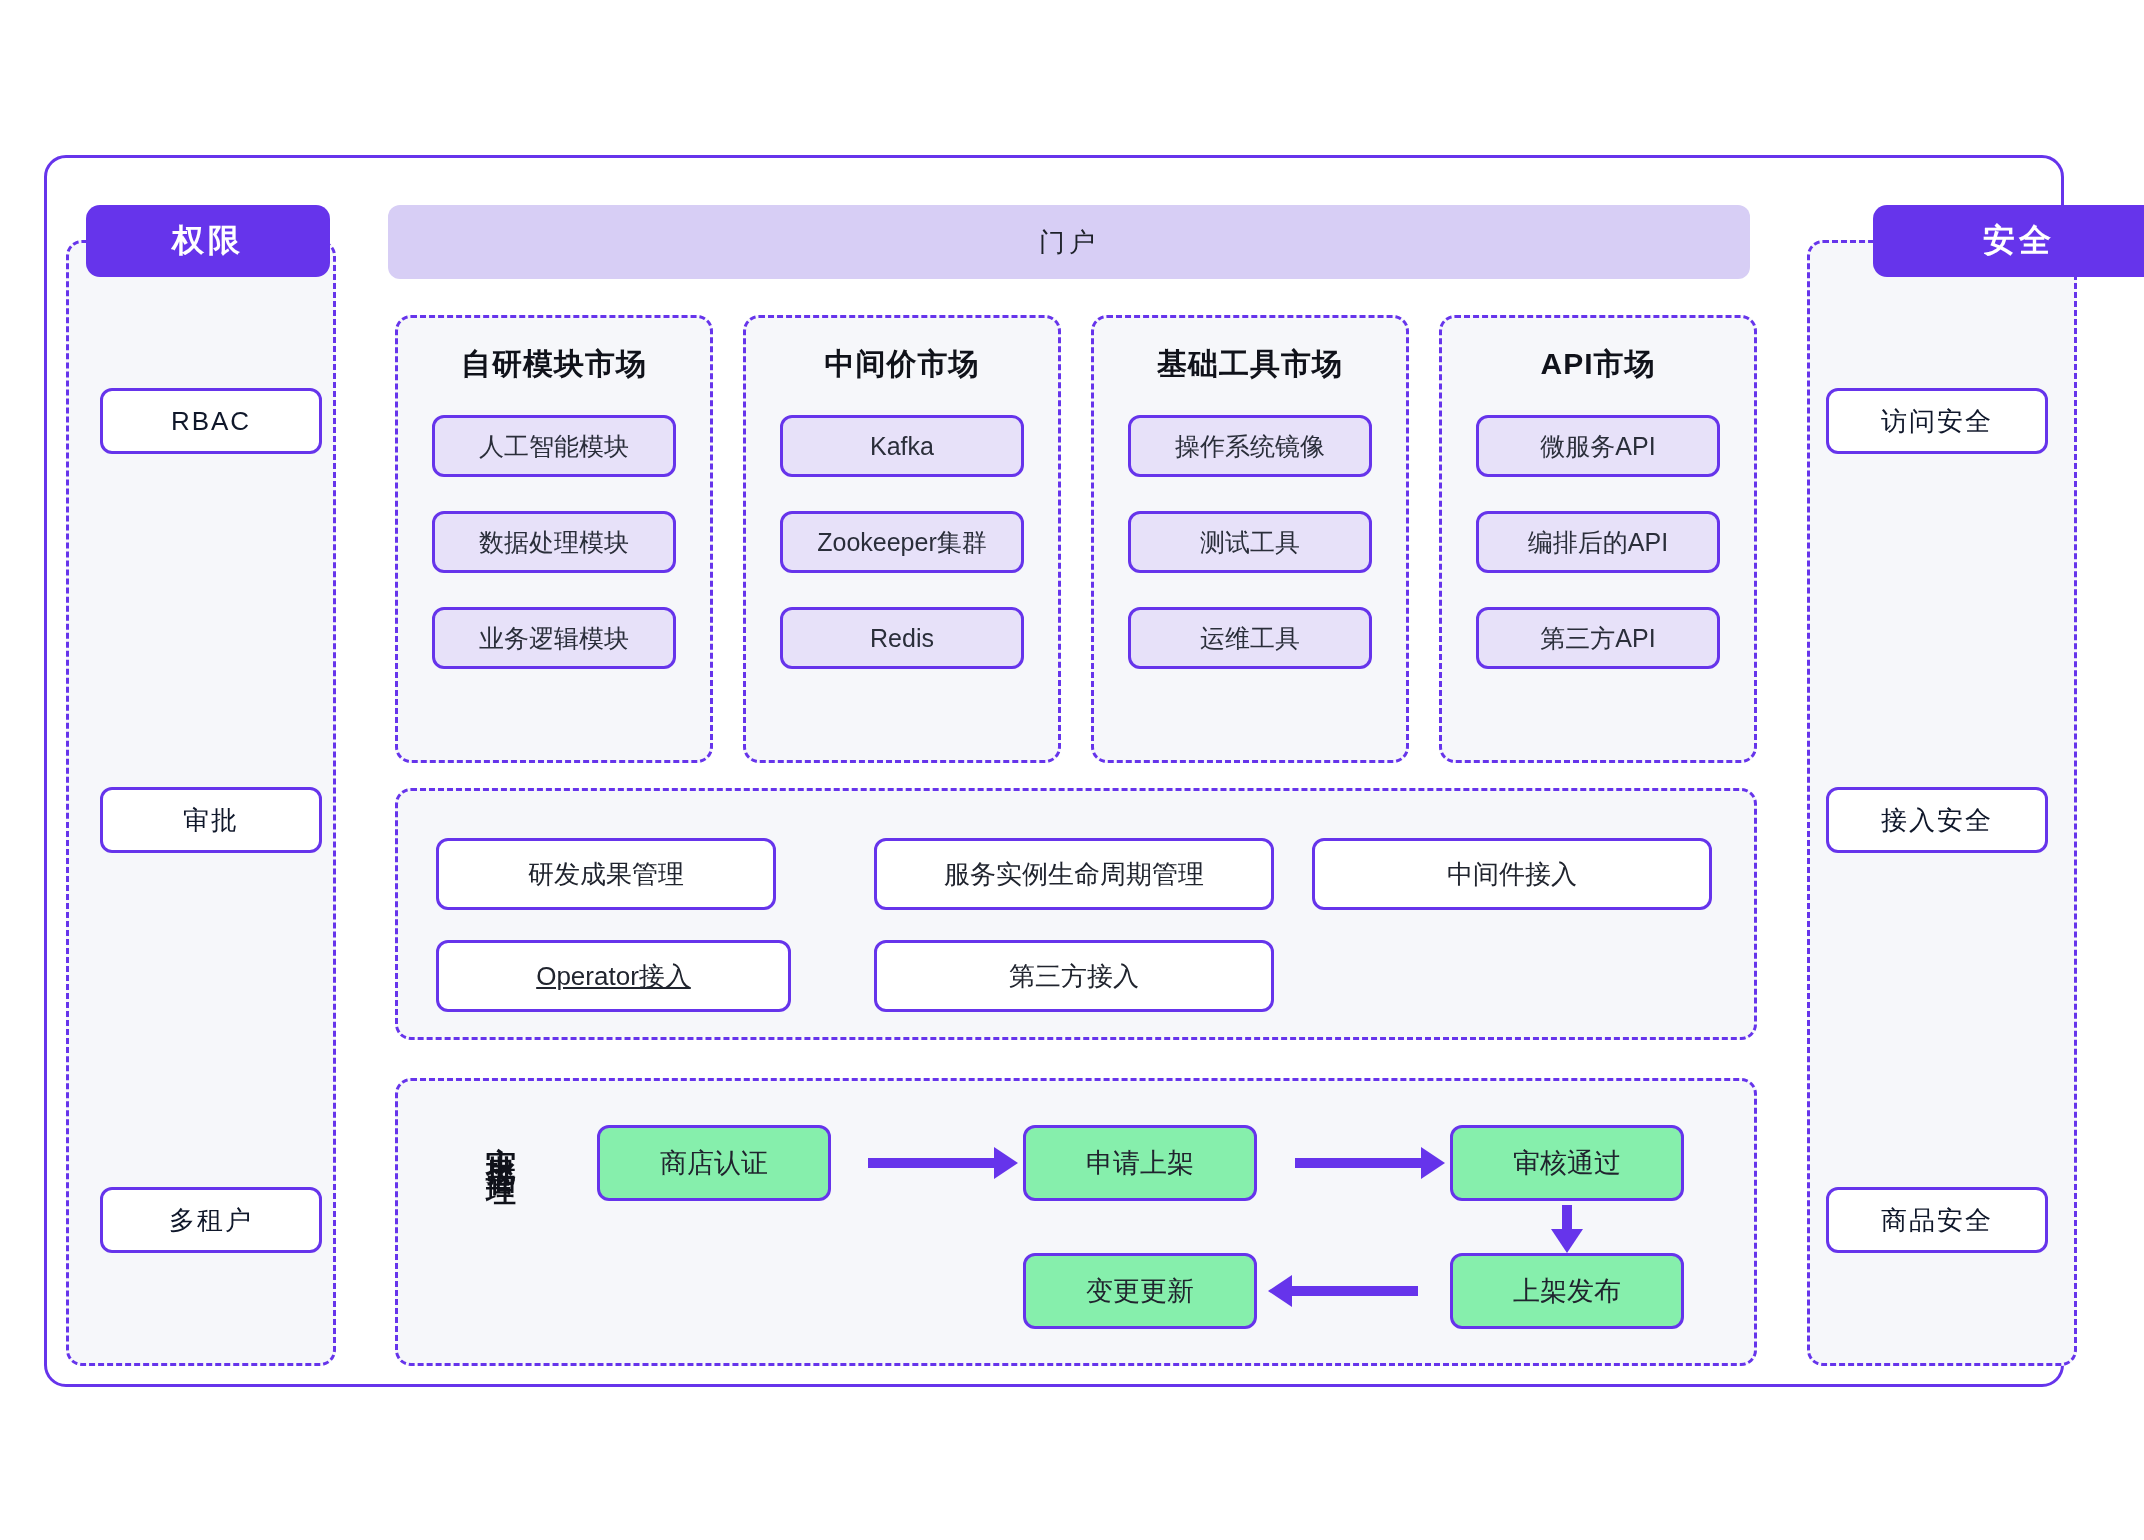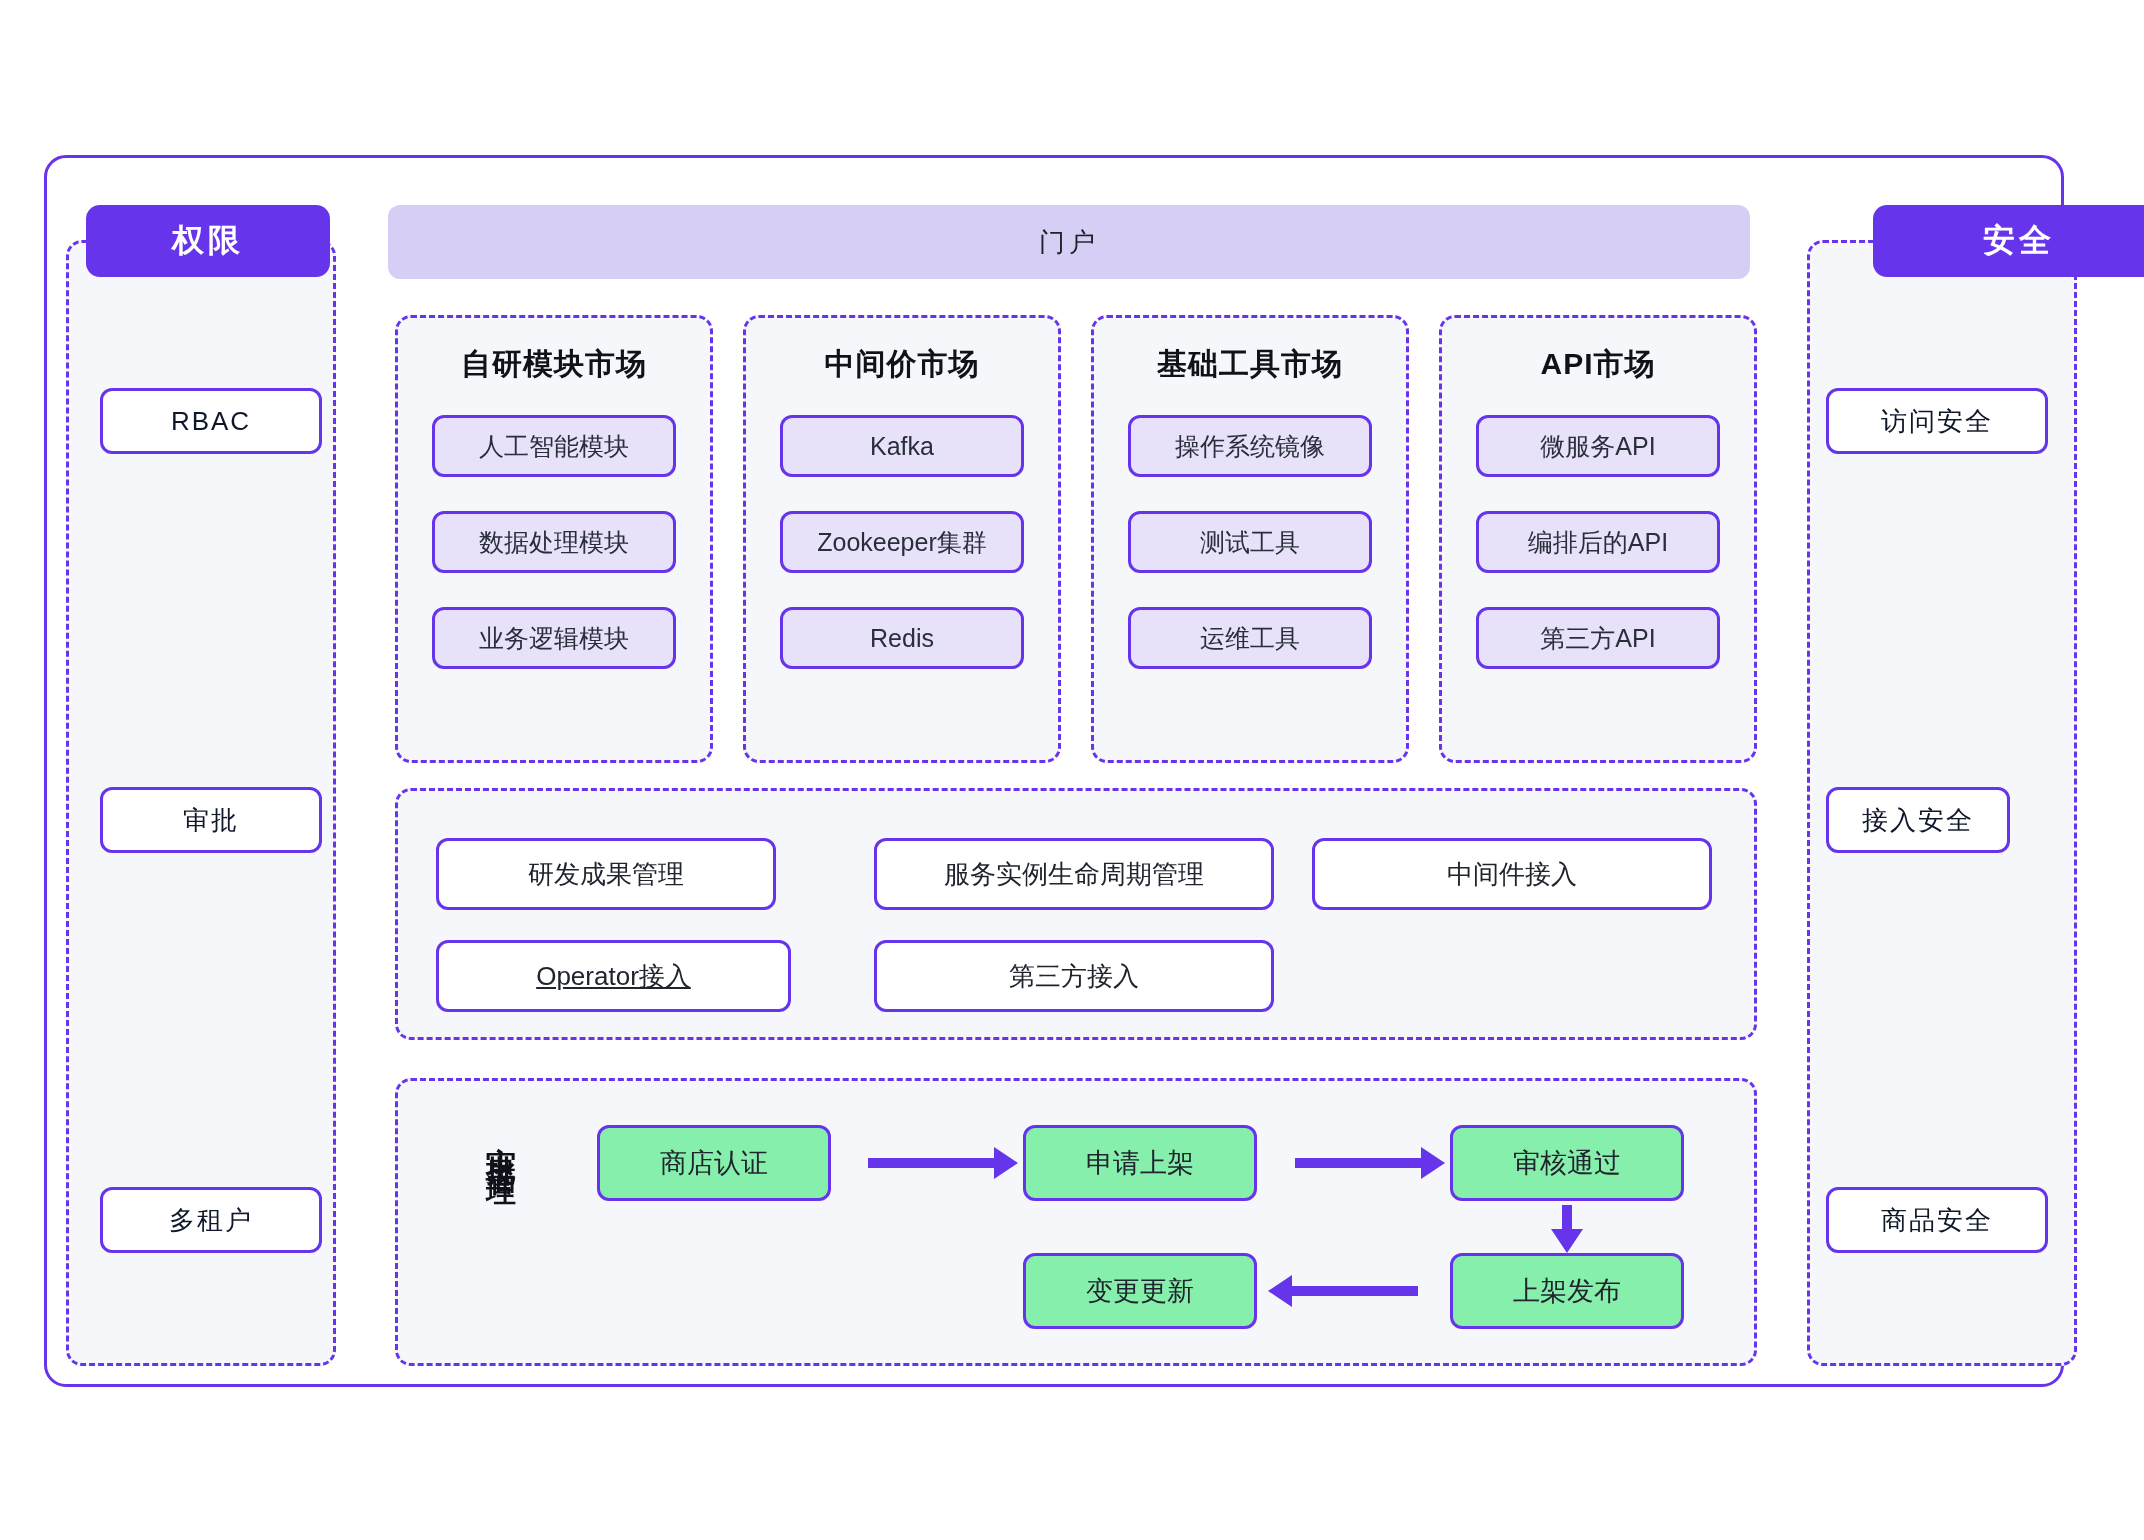--- a/index.html
+++ b/index.html
@@ -222,21 +222,21 @@
 
 <div class="side-box" style="left:100px; top:388px; width:222px;">RBAC</div>
 <div class="side-box" style="left:100px; top:787px; width:222px;">审批</div>
 <div class="side-box" style="left:100px; top:1187px; width:222px;">多租户</div>
 
 <div class="dashed-panel" style="left:1807px; top:240px; width:270px; height:1126px;"></div>
 
 <div class="col-header" style="left:1873px; top:205px; width:292px;">安全</div>
 
 <div class="side-box" style="left:1826px; top:388px; width:222px;">访问安全</div>
-<div class="side-box" style="left:1826px; top:787px; width:184px;text-align:center;">接入安全</div>
+<div class="side-box" style="left:1826px; top:787px; width:222px;text-align:center;">接入安全</div>
 <div class="side-box" style="left:1826px; top:1187px; width:222px;">商品安全</div>
 
 <div class="portal-banner">门户</div>
 
 <div class="dashed-panel market-col" style="left:395px;">
   <div class="market-title">自研模块市场</div>
   <div class="market-item">人工智能模块</div>
   <div class="market-item">数据处理模块</div>
   <div class="market-item">业务逻辑模块</div>
 </div>

